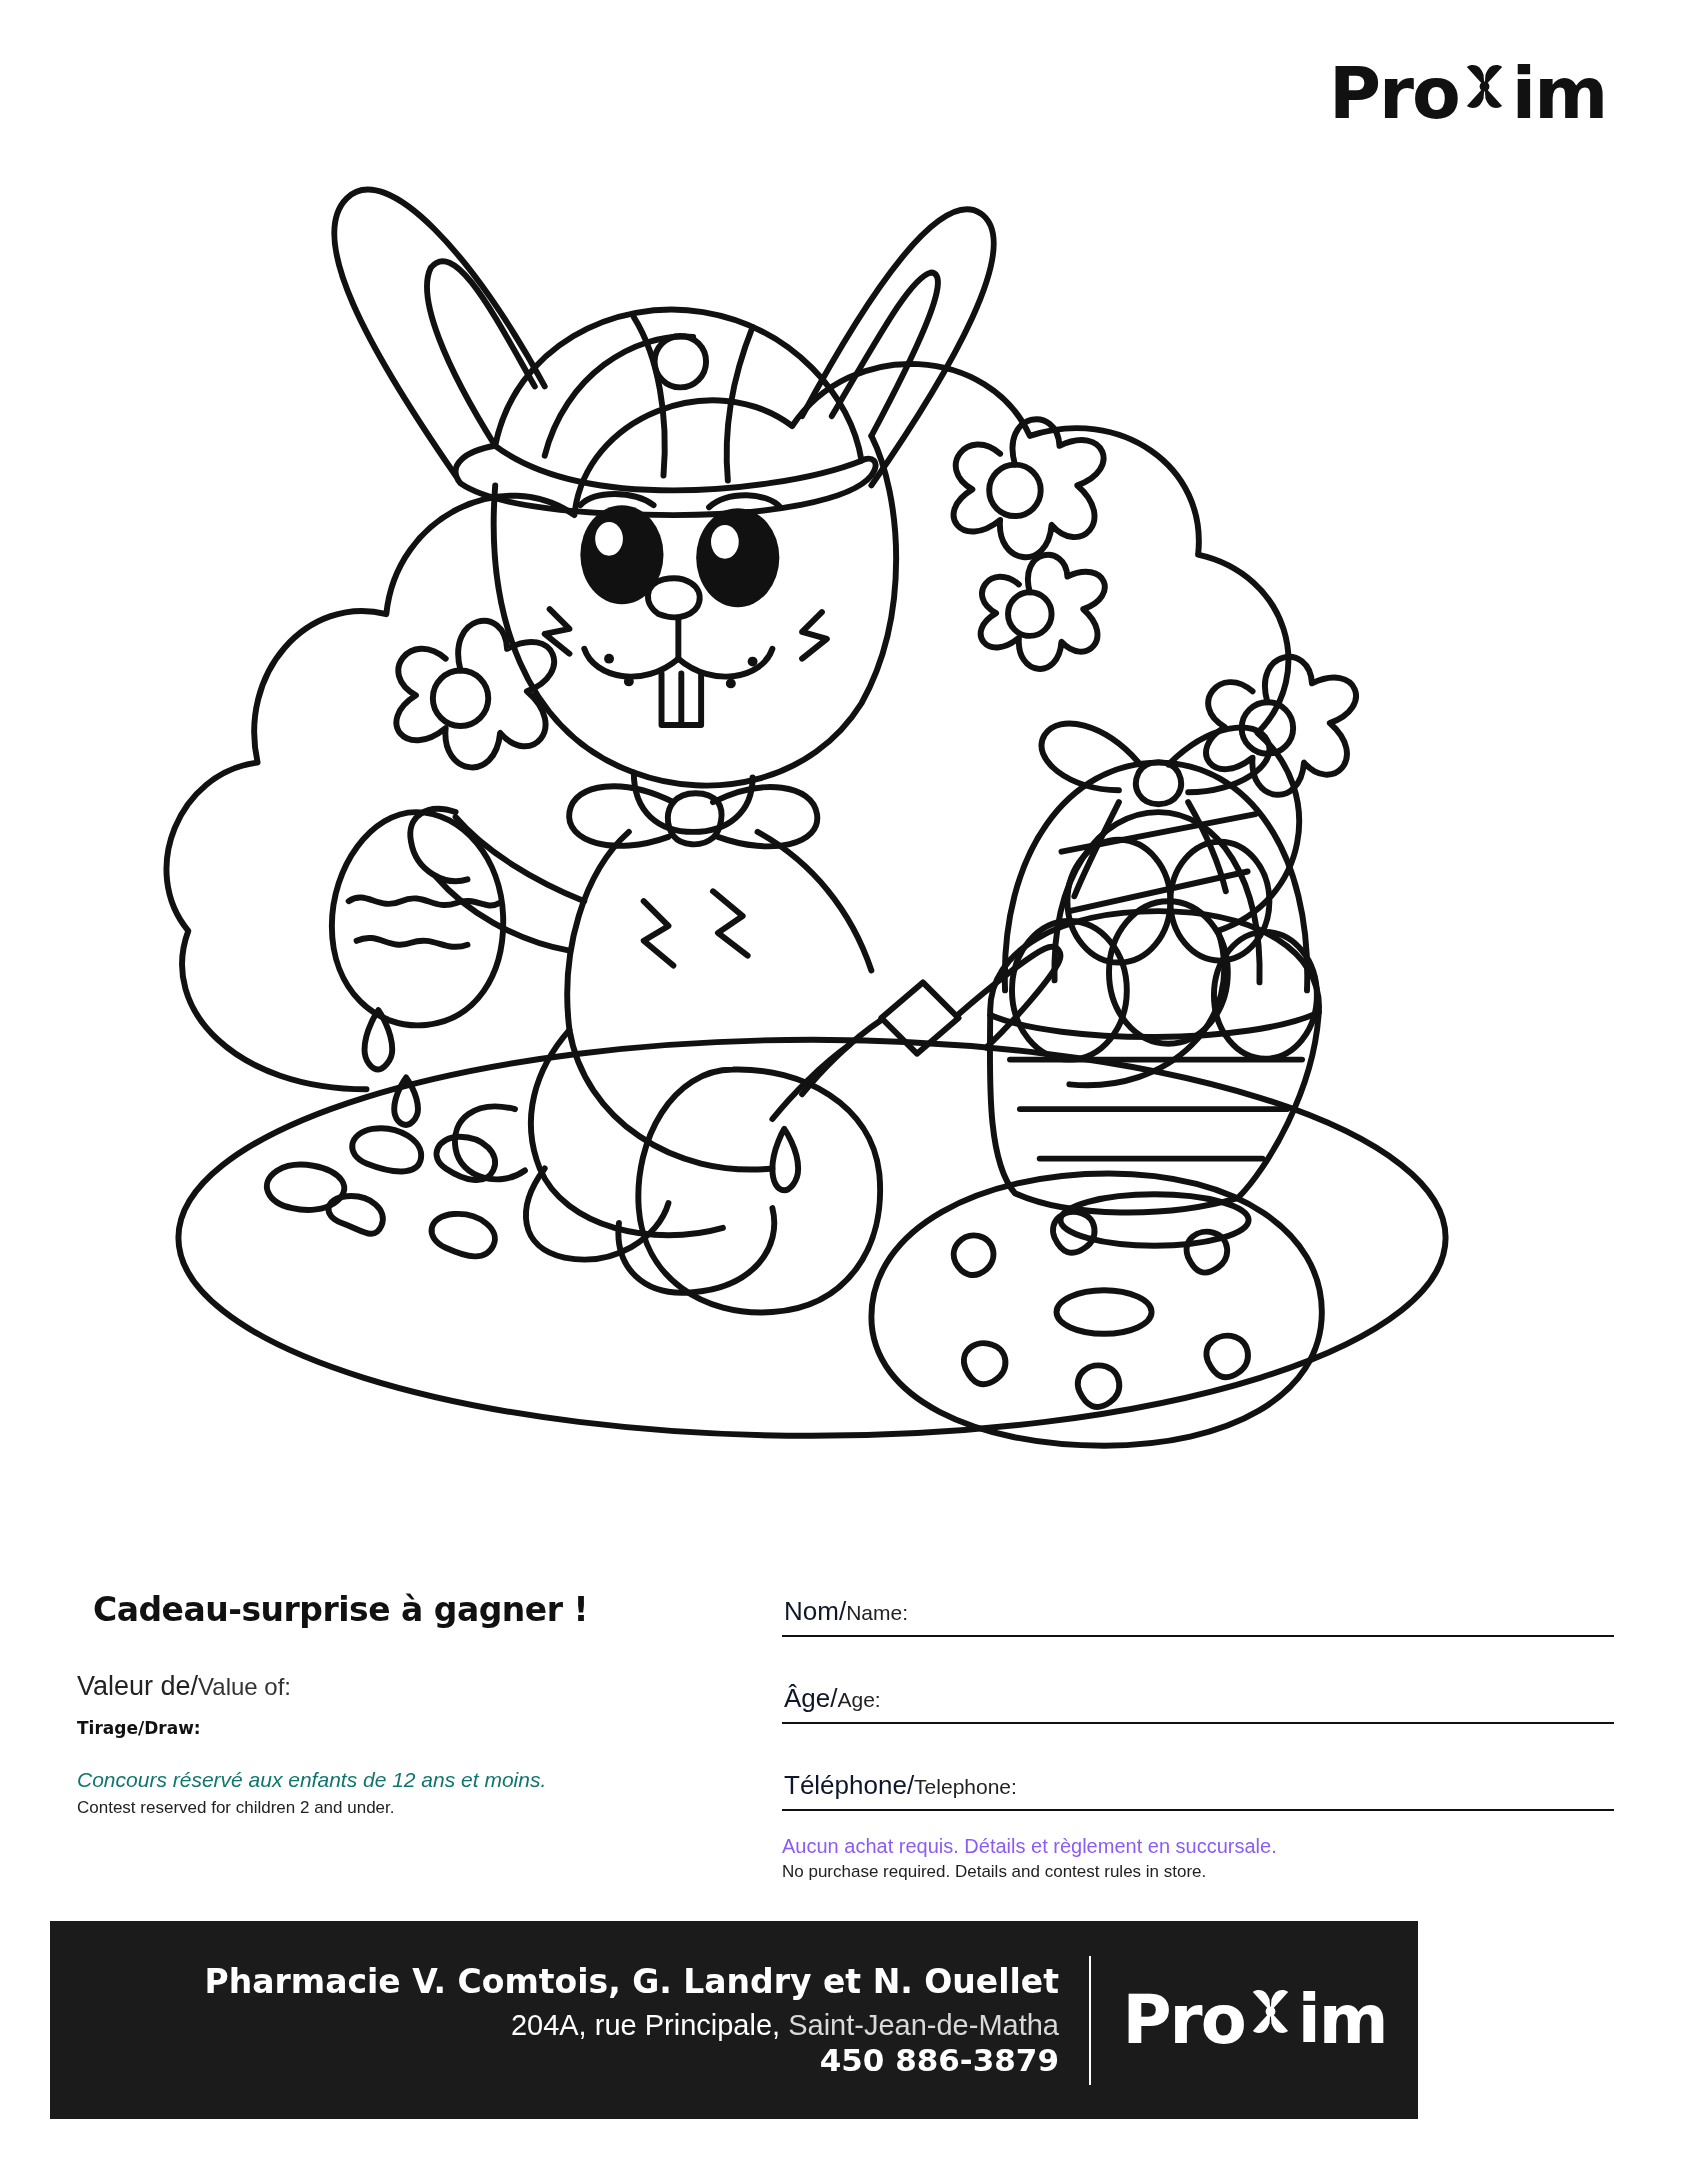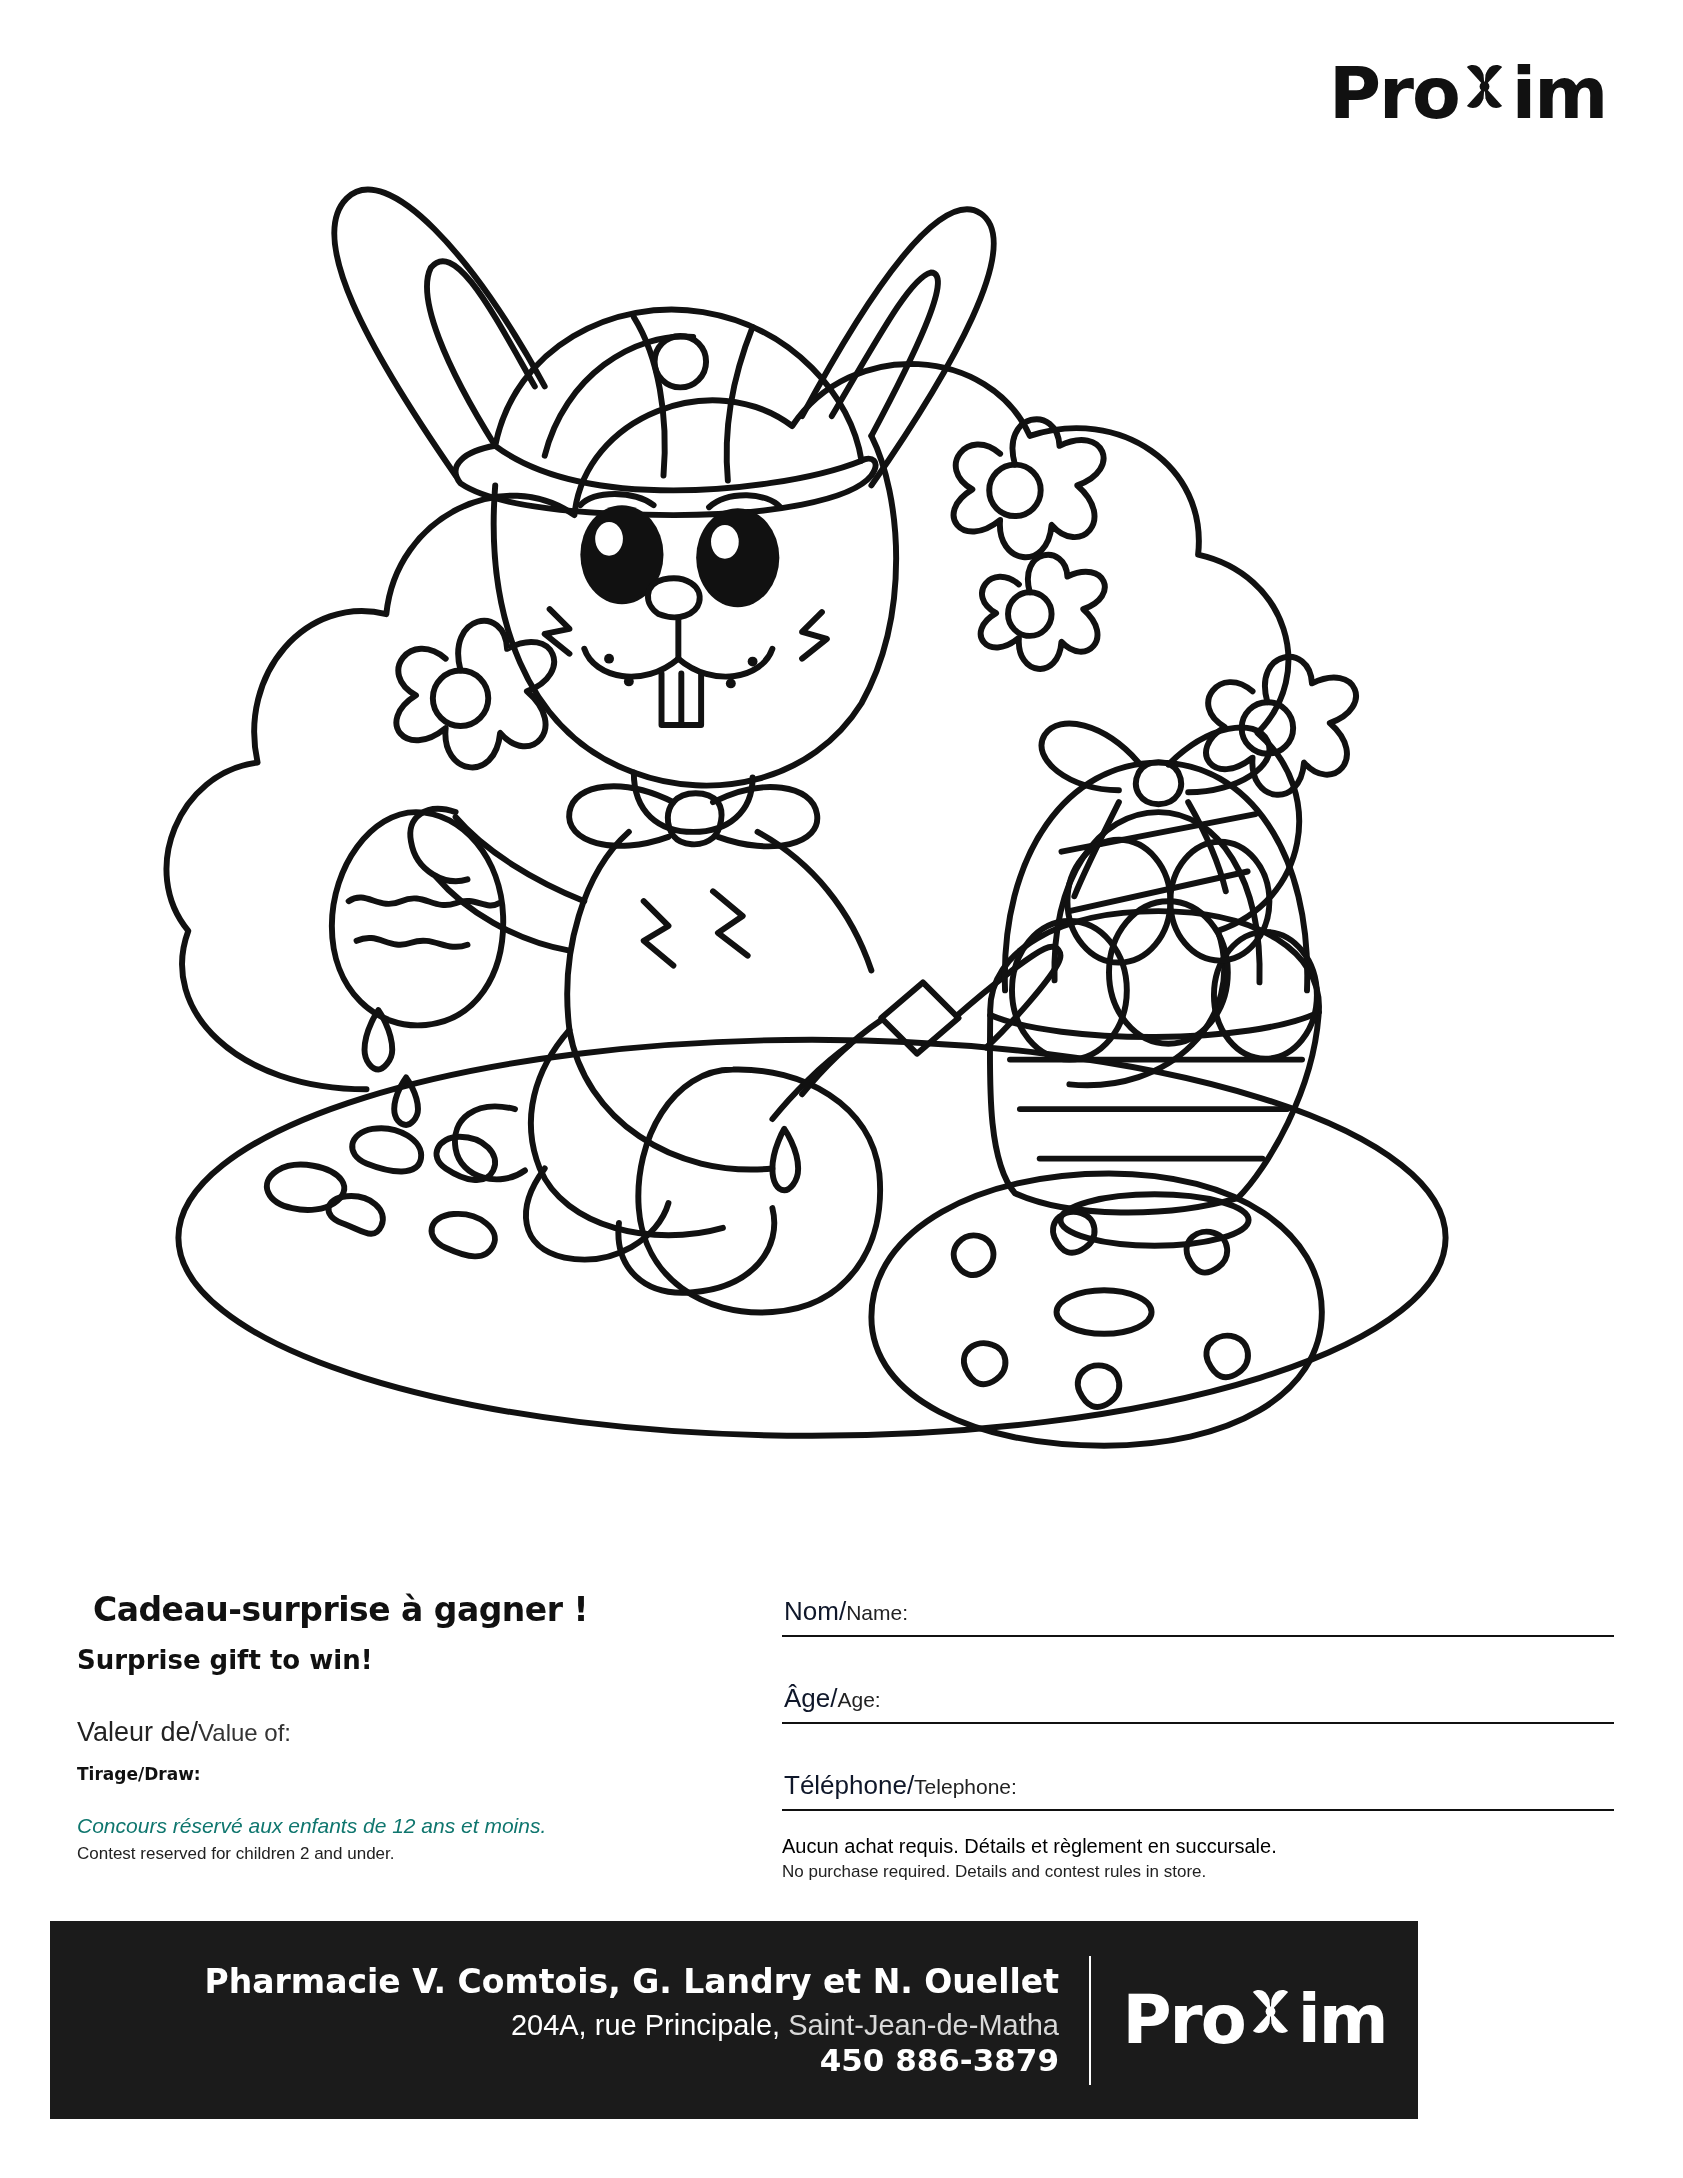--- a/index.html
+++ b/index.html
@@ -160,21 +160,21 @@
     background: transparent;
     font-family: "Liberation Sans", sans-serif;
     font-size: 24px;
     color: #111;
   }
   .disclaimer {
     margin-top: 18px;
   }
   .disclaimer .fr {
     font-size: 20px;
-    color: #000000;
+    color: #8b5cf6;
     display: block;
   }
   .disclaimer .en {
     font-size: 17px;
     color: #222;
     display: block;
     margin-top: 4px;
   }
 
   
@@ -394,21 +394,20 @@
           <path d="M920 478 C908 434 956 428 958 462 C996 444 1012 482 974 495 C1007 524 976 554 952 528 C949 568 906 562 909 524 C878 550 853 518 886 499 C854 481 882 447 909 470"></path>
         </g>
       </g>
     </svg>
   </div>
 
   <div class="bottom-area">
 
     <div class="left-col">
       <div class="title-fr">Cadeau-surprise à gagner !</div>
-      <div class="title-en">Surprise gift to win!</div>
 
       <div class="value-line">
         <span class="fr">Valeur de/</span><span class="en">Value of:</span>
       </div>
 
       <div class="draw-line">Tirage/Draw:</div>
 
       <div class="rules-fr">Concours réservé aux enfants de 12 ans et moins.</div>
       <div class="rules-en">Contest reserved for children 2 and under.</div>
     </div>

